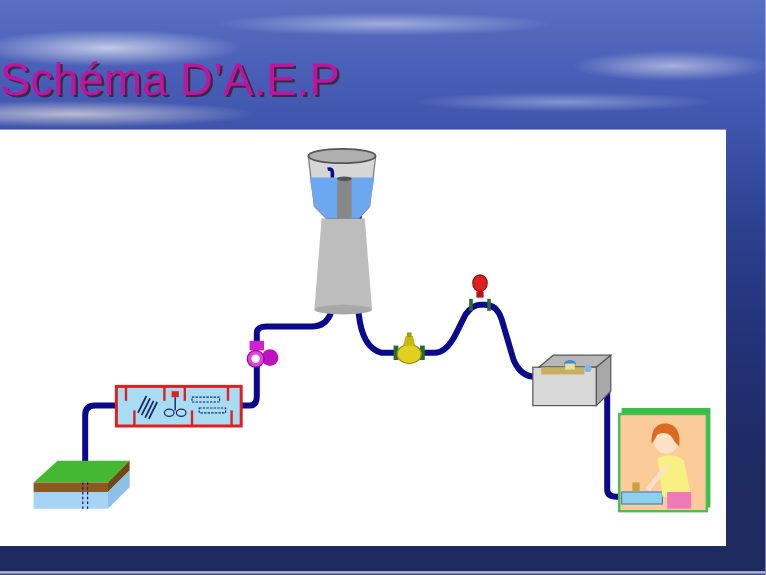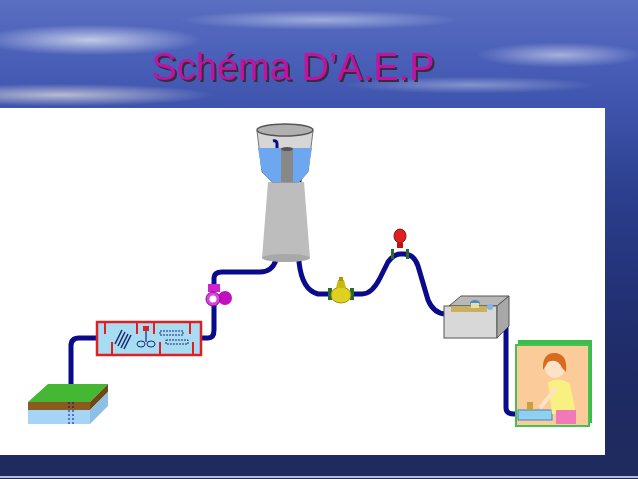--- a/index.html
+++ b/index.html
@@ -5,23 +5,23 @@
   html,body{margin:0;padding:0;}
   body{width:638px;height:479px;overflow:hidden;position:relative;
     background:linear-gradient(180deg,#5a6fc0 0%,#4a5fb8 12%,#3f55ad 22%,#2c3f8e 40%,#233277 60%,#1e2a63 80%,#1f2a5e 100%);}
   .sky{position:absolute;left:0;top:0;width:638px;height:110px;
     background:
       radial-gradient(ellipse 160px 22px at 90px 40px,rgba(230,235,245,.75),transparent 70%),
       radial-gradient(ellipse 200px 14px at 320px 20px,rgba(220,228,245,.55),transparent 70%),
       radial-gradient(ellipse 120px 18px at 560px 55px,rgba(225,230,245,.6),transparent 70%),
       radial-gradient(ellipse 220px 16px at 60px 95px,rgba(235,230,225,.7),transparent 70%),
       radial-gradient(ellipse 180px 12px at 470px 85px,rgba(210,220,240,.45),transparent 70%);}
-  .title{position:absolute;left:0;top:46px;width:522px;text-align:center;
+  .title{position:absolute;left:0;top:46px;width:522px;
     font-family:"Liberation Sans",sans-serif;font-size:38px;color:#c0139f;
-    text-shadow:2px 2px 0 #3a2a3e;letter-spacing:0px;padding-left:32px;}
+    text-shadow:2px 2px 0 #3a2a3e;letter-spacing:0px;}
   .panel{position:absolute;left:0;top:108px;width:605px;height:347px;background:#ffffff;}
   .bottomline{position:absolute;left:0;top:476px;width:638px;height:2px;background:#b5bcd6;}
   svg{position:absolute;left:0;top:0;}
 </style>
 </head>
 <body>
 
 <div class="sky"></div>
 <div class="title">Schéma  D’A.E.P</div>
 <div class="panel"></div>

